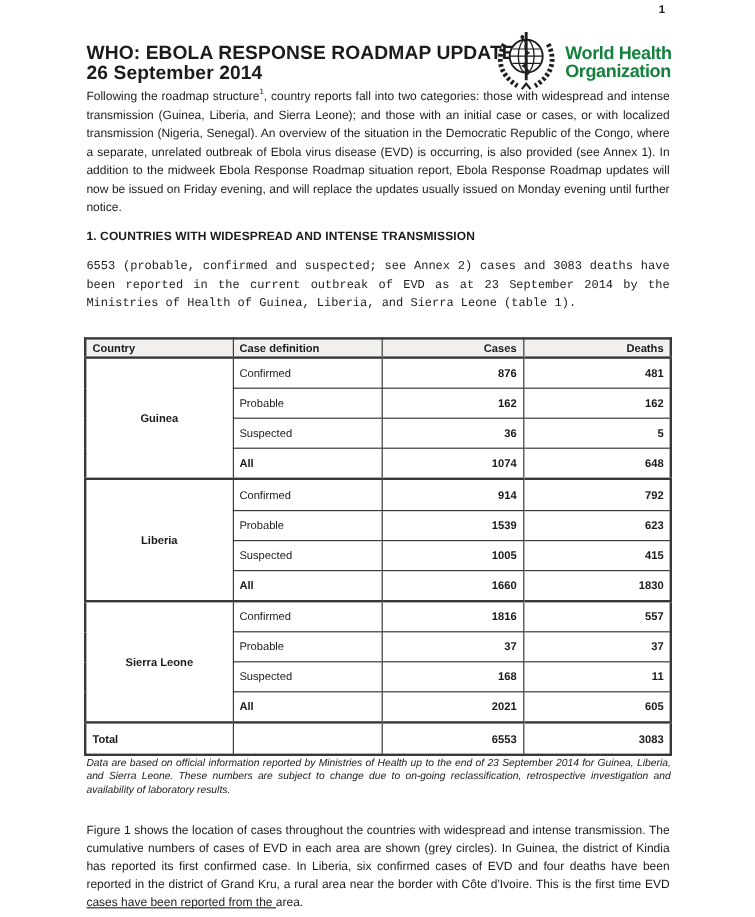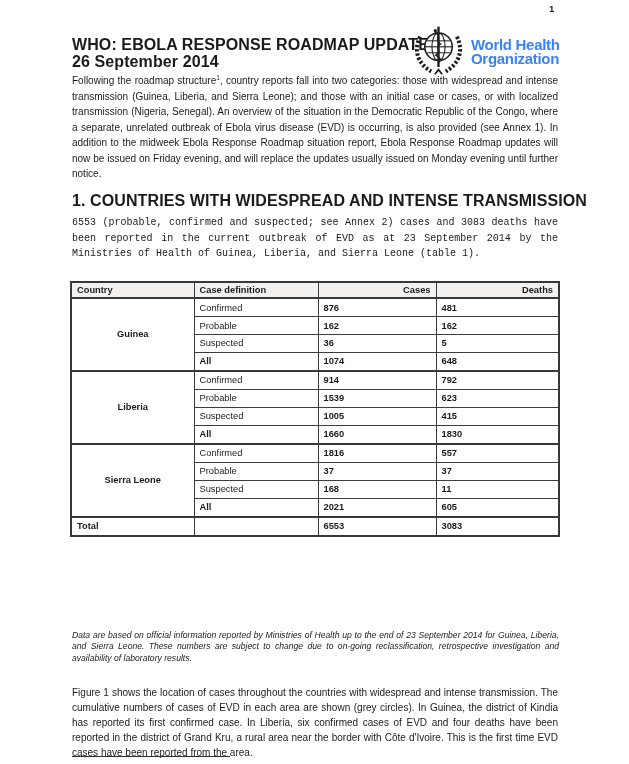--- a/index.html
+++ b/index.html
@@ -38,59 +38,59 @@
     top: 22px;
     display: flex;
     align-items: center;
     gap: 5px;
   }
   .logo-text {
     font-size: 15px;
     font-weight: bold;
     line-height: 14.5px;
     letter-spacing: -0.3px;
-    color: #3b82f6;
+    color: #15803d;
     white-space: nowrap;
   }
 
   .body-text {
     position: absolute;
     left: 72px;
     width: 486px;
     font-size: 10px;
     line-height: 15.55px;
     text-align: justify;
   }
   .intro { top: 73px; }
   sup.fn-mark { font-size: 6.5px; vertical-align: super; line-height: 0; }
 
   .sec-heading {
     position: absolute;
     left: 72px;
     top: 192px;
-    font-size: 16px;
+    font-size: 10px;
     font-weight: bold;
     letter-spacing: 0.1px;
   }
   .sec-para { top: 215px; font-family: Liberation Mono, monospace; }
 
   .table-caption {
     position: absolute;
     left: 72px;
     top: 264px;
     font-size: 8.8px;
     font-weight: bold;
   }
 
   table.cases {
     position: absolute;
     left: 70px;
     top: 281px;
     width: 488px;
-    height: 256px;
+    height: 349px;
     border-collapse: collapse;
     table-layout: fixed;
   }
   table.cases col.c1 { width: 123px; }
   table.cases col.c2 { width: 124px; }
   table.cases col.c3 { width: 118px; }
   table.cases col.c4 { width: 123px; }
   table.cases th, table.cases td {
     border: 1px solid #3c3c3c;
     font-size: 9.3px;
@@ -102,21 +102,21 @@
     background: #f2f1ef;
     font-weight: bold;
     text-align: left;
     border-bottom: 2px solid #383838;
   }
   table.cases thead th.num-col { text-align: right; }
   tbody.group > tr:first-child > td { border-top: 2px solid #383838; }
   td.country-cell { font-weight: bold; text-align: center; }
   td.def-cell { text-align: left; }
   td.def-all { font-weight: bold; }
-  td.num-cell { text-align: left; font-weight: bold; }
+  td.num-cell { text-align: right; font-weight: bold; }
   tr.total-row td { font-weight: bold; border-top: 2px solid #383838; }
 
   .table-footnote {
     position: absolute;
     left: 72px;
     top: 630px;
     width: 487px;
     font-size: 8.6px;
     font-style: italic;
     line-height: 11.3px;

